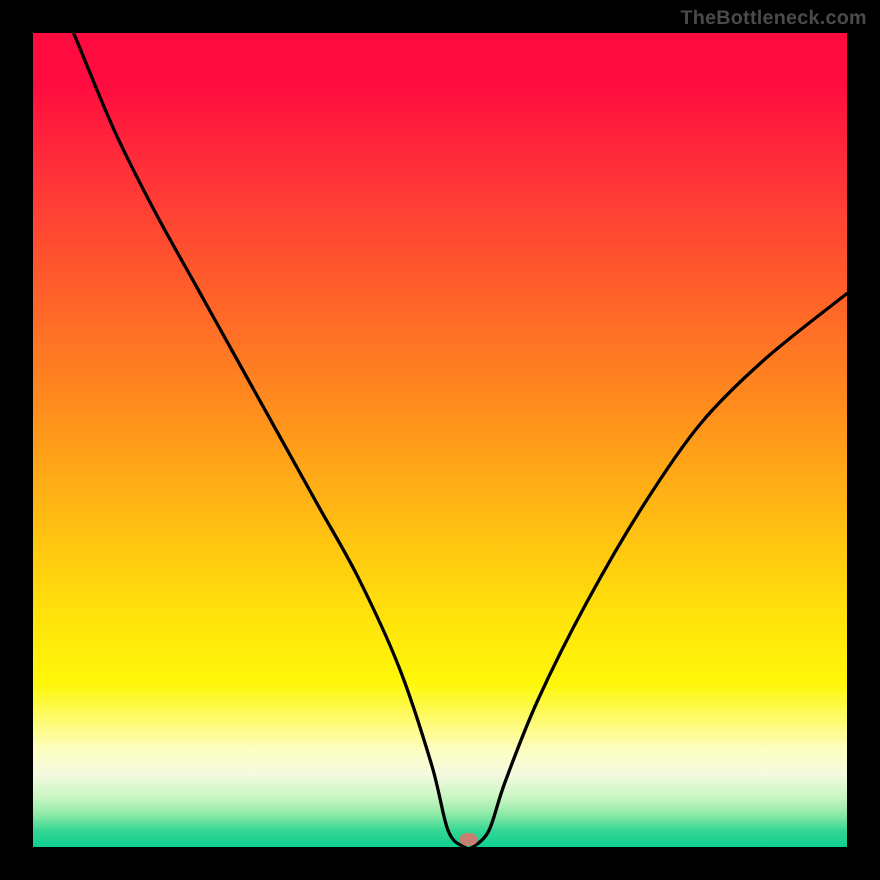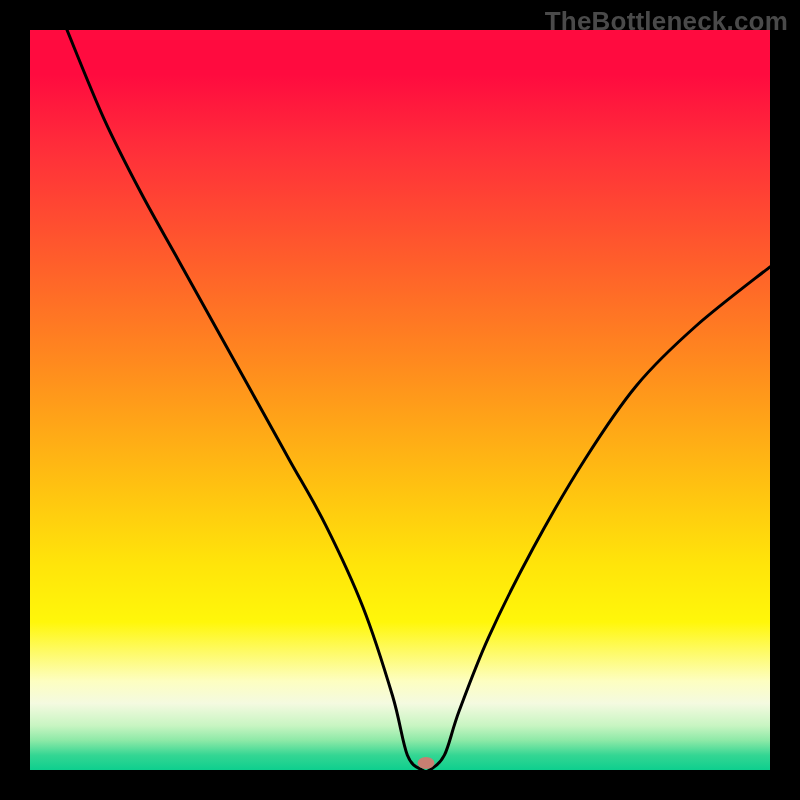--- a/index.html
+++ b/index.html
@@ -15,21 +15,21 @@
     position: relative;
     width: 800px;
     height: 800px;
     background: #000;
   }
   .watermark {
     position: absolute;
     top: 6px;
     right: 12px;
     color: #4a4a4a;
-    font-size: 26px;
+    font-size: 18px;
     font-weight: 600;
     letter-spacing: 0.2px;
     z-index: 5;
     user-select: none;
   }
   .plot {
     position: absolute;
     left: 30px;
     top: 30px;
     width: 740px;

